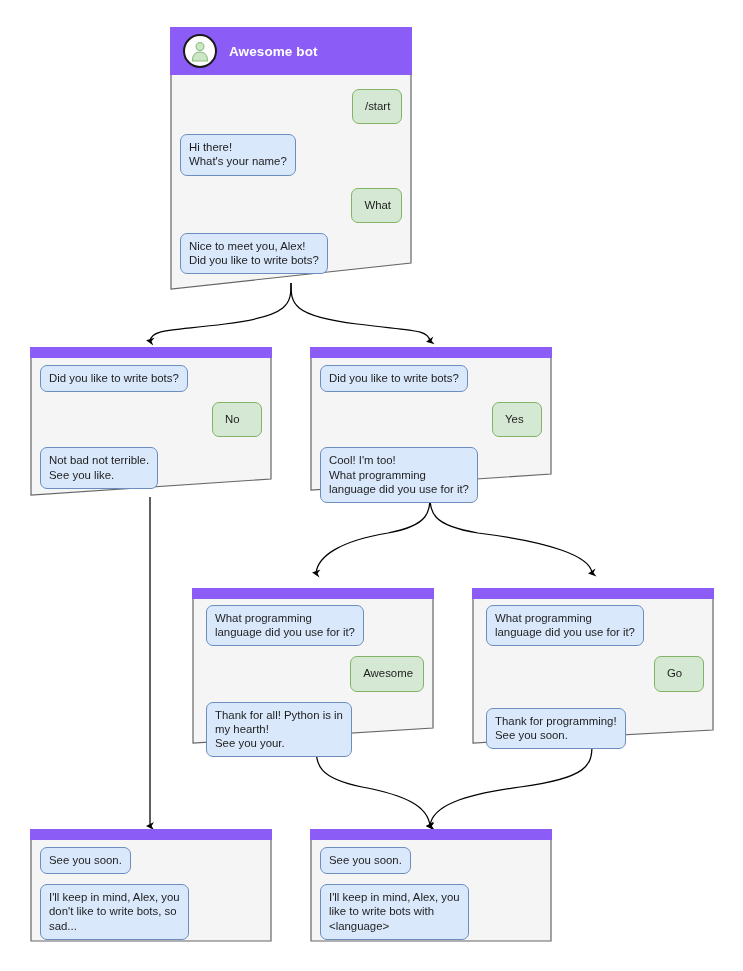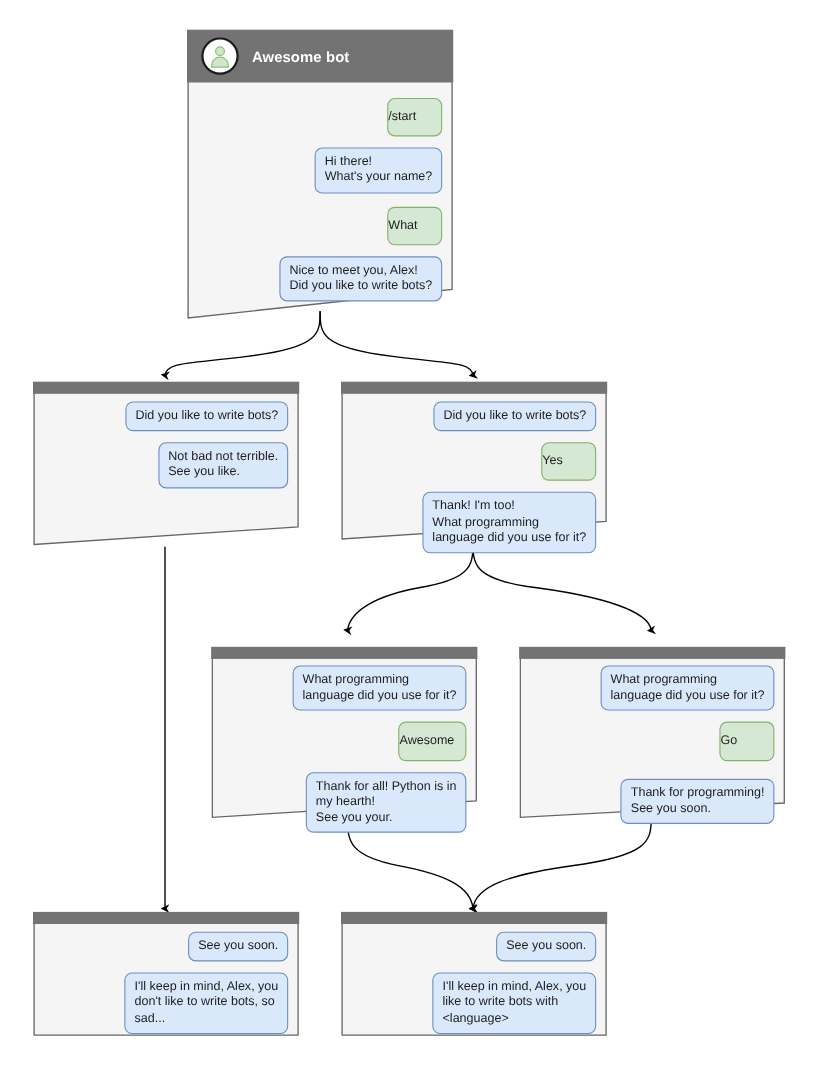--- a/index.html
+++ b/index.html
@@ -26,21 +26,21 @@
     position:absolute;left:0;top:0;width:100%;height:100%;
     z-index:0;
   }
   .card .inner{
     position:relative;
     z-index:1;
     width:100%;
     box-sizing:border-box;
   }
   .hdr{
-    background:#737373;
+    background:#8b5cf6;
     box-sizing:border-box;
     width:100%;
     position:relative;
   }
   .hdr-root{
     height:48px;
     display:flex;
     align-items:center;
     padding-left:13px;
   }
@@ -62,21 +62,21 @@
     flex:0 0 auto;
   }
   .body{
     position:relative;
     box-sizing:border-box;
     padding:11px 10px 10px 10px;
   }
 
   
   .row{display:flex;margin-bottom:10px;}
-  .row.left{justify-content:flex-end;}
+  .row.left{justify-content:flex-start;}
   .row.right{justify-content:flex-end;}
   .bub{
     font-size:11.4px;
     line-height:14.2px;
     color:#1d1d1d;
     border-radius:7px;
     padding:5px 8px 6px 8px;
     box-sizing:border-box;
     white-space:pre-line;
     max-width:90%;
@@ -84,21 +84,21 @@
   .bub.bot{
     background:#DAE8FC;
     border:1px solid #6C8EBF;
   }
   .bub.user{
     background:#D5E8D4;
     border:1px solid #82B366;
     min-width:50px;
     text-align:left;
   }
-  .bub.user.tall{padding:9px 10px 10px 0;}
+  .bub.user.tall{padding:9px 10px 10px 12px;}
 </style>
 </head>
 <body>
 
 <div id="canvas">
 
   <svg id="wires" viewBox="0 0 743 971">
     <defs>
       <marker id="arw" markerWidth="10" markerHeight="10" refX="5" refY="5" orient="auto" markerUnits="userSpaceOnUse">
         <path d="M1,1 L5,9 L9,1 L5,3.4 Z" fill="#000000"></path>
@@ -155,20 +155,23 @@
   <div class="card" style="left:30px;top:347px;width:242px;height:150px;">
     <svg class="skew-bg" viewBox="0 0 242 150" preserveAspectRatio="none">
       <polygon points="1,1 241,1 241,132 1,148" fill="#F5F5F5" stroke="#666666" stroke-width="1.2"></polygon>
     </svg>
     <div class="inner">
       <div class="hdr hdr-small"></div>
       <div class="body" style="padding-top:7px;">
         <div class="row left">
           <div class="bub bot">Did you like to write bots?</div>
         </div>
+        <div class="row right" style="margin-top:9px;">
+          <div class="bub user tall">No</div>
+        </div>
         <div class="row left" style="margin-top:9px;">
           <div class="bub bot">Not bad not terrible.
 See you like.</div>
         </div>
       </div>
     </div>
   </div>
 
   <div class="card" style="left:310px;top:347px;width:242px;height:145px;">
     <svg class="skew-bg" viewBox="0 0 242 145" preserveAspectRatio="none">
@@ -177,21 +180,21 @@
     <div class="inner">
       <div class="hdr hdr-small"></div>
       <div class="body" style="padding-top:7px;">
         <div class="row left">
           <div class="bub bot">Did you like to write bots?</div>
         </div>
         <div class="row right" style="margin-top:9px;">
           <div class="bub user tall">Yes</div>
         </div>
         <div class="row left" style="margin-top:7px;">
-          <div class="bub bot">Thank! I'm too!
+          <div class="bub bot">Cool! I'm too!
 What programming
 language did you use for it?</div>
         </div>
       </div>
     </div>
   </div>
 
   <div class="card" style="left:192px;top:588px;width:242px;height:157px;">
     <svg class="skew-bg" viewBox="0 0 242 157" preserveAspectRatio="none">
       <polygon points="1,1 241,1 241,140 1,155" fill="#F5F5F5" stroke="#666666" stroke-width="1.2"></polygon>

